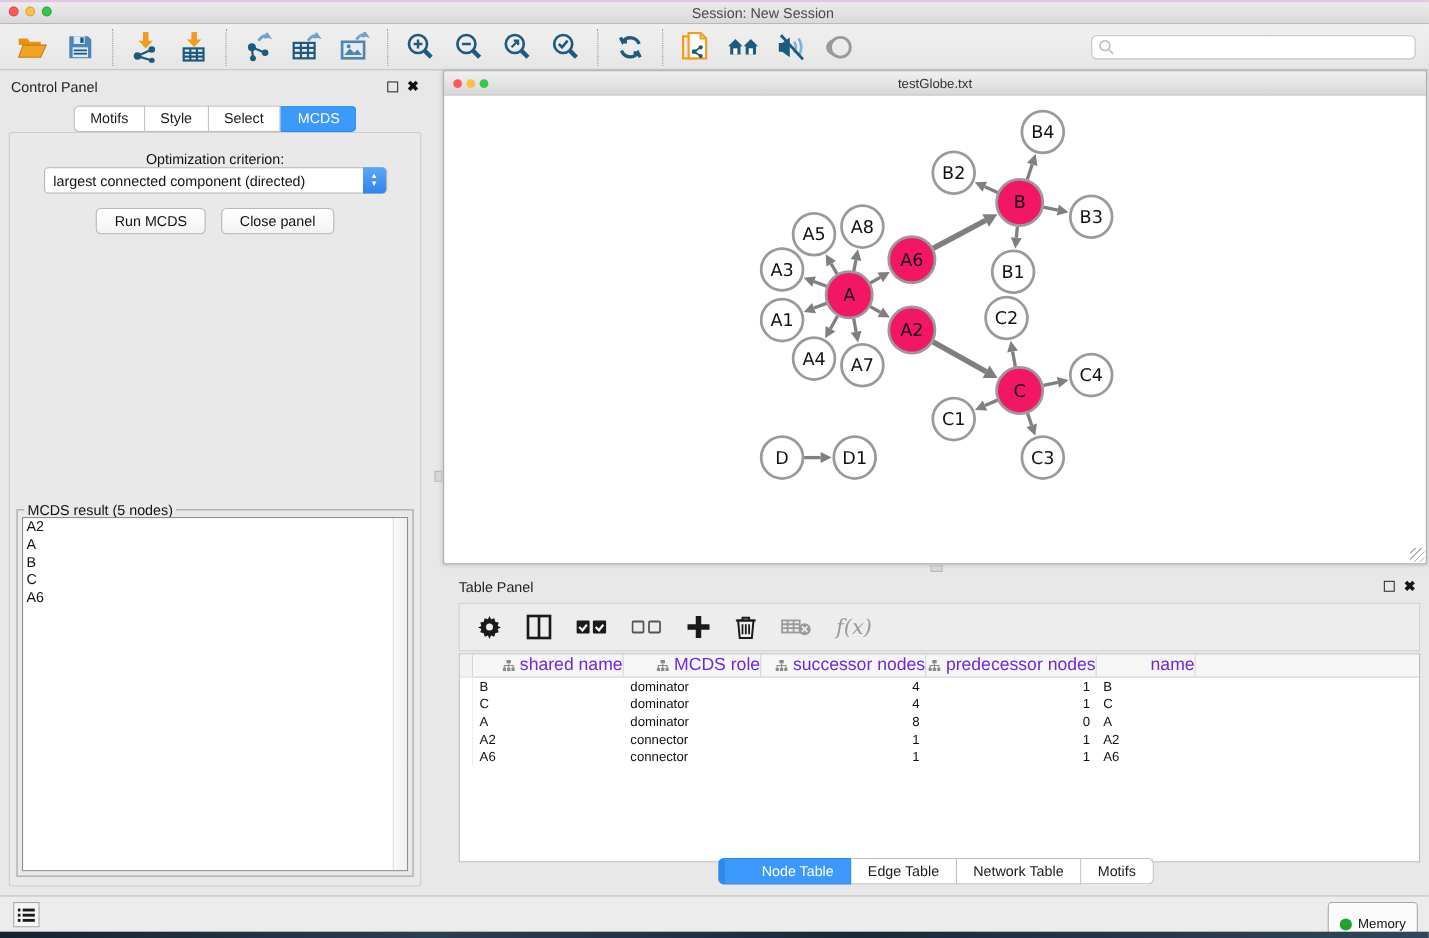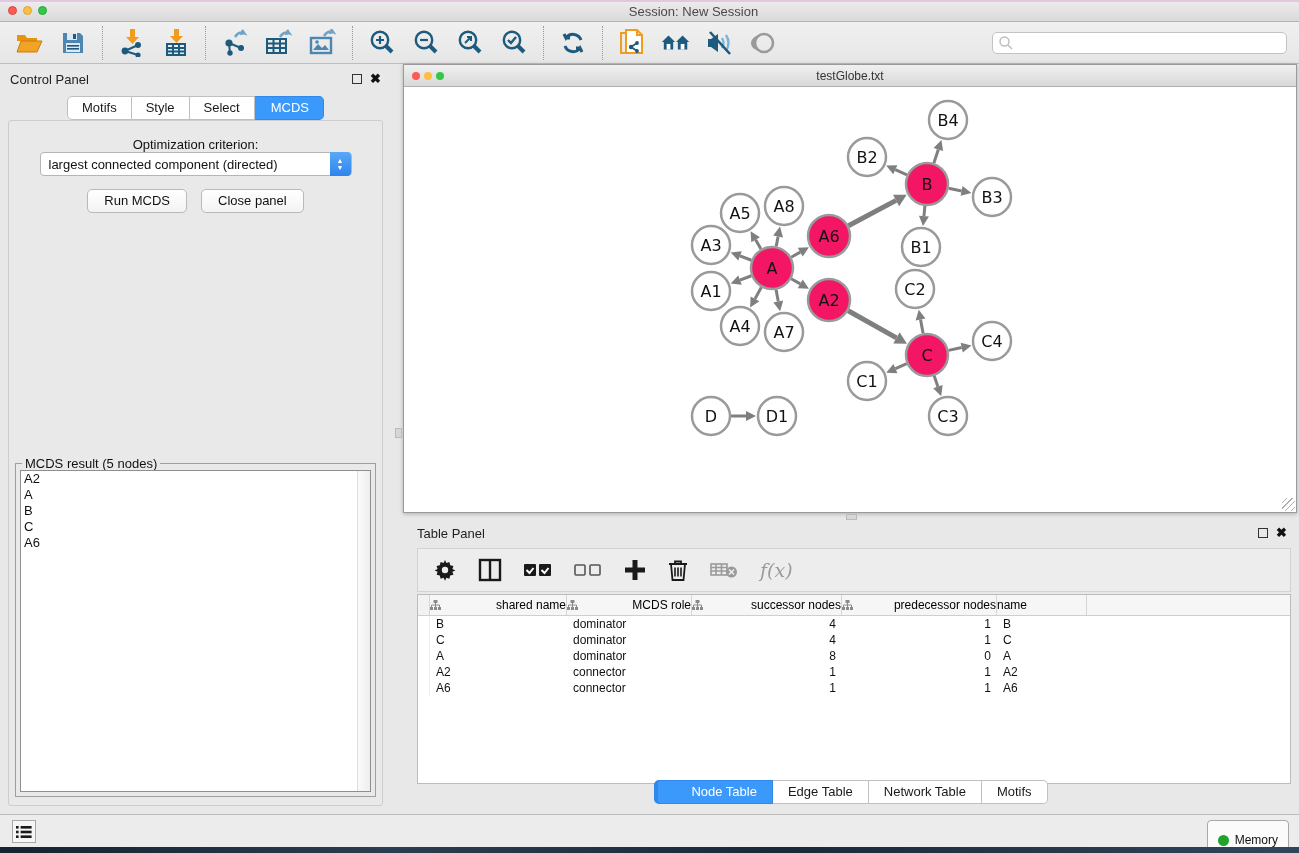--- a/index.html
+++ b/index.html
@@ -83,31 +83,31 @@
   .table-panel { position:absolute; left:403px; top:520px; width:896px; height:294px; background:#e8e8e8; }
   .tp-header { height:24px; display:flex; align-items:center; padding:2px 12px 0 14px; }
   .tp-title { font-size:13px; color:#222; }
   .tp-toolbar { position:absolute; left:14px; top:28px; width:874px; height:44px;
     background:#ededed; border:1px solid #d2d2d2; display:flex; align-items:center; gap:22px; padding-left:16px; }
   .tp-tool { display:flex; align-items:center; justify-content:center; cursor:pointer; }
   .fx-label { font-family:"DejaVu Serif", serif; font-style:italic; font-size:19px; color:#9a9a9a; }
   .tp-table { position:absolute; left:14px; top:74px; width:874px; height:190px; background:#fff;
     border:1px solid #bcbcbc; overflow:hidden; }
   .tbl-header { display:flex; height:21px; background:#f6f6f6; border-bottom:1px solid #cfcfcf; }
-  .tbl-hcell { display:flex; align-items:center; justify-content:space-between; gap:5px;
-    font-size:12px; color:#000000; border-right:1px solid #d6d6d6; }
+  .tbl-hcell { display:flex; align-items:center; justify-content:flex-end; gap:5px;
+    font-size:16px; color:#6d28d9; border-right:1px solid #d6d6d6; }
   .tbl-gutter { width:12px; background:#f2f2f2; border-right:1px solid #d6d6d6; }
   .tbl-row { display:flex; height:16px; }
   .tbl-cell { font-size:12px; color:#111; padding:1px 6px 0 6px; white-space:nowrap; overflow:hidden; }
   .num { text-align:right; }
   .tbl-row .tbl-gutter { background:#fff; border-right:1px solid #eee; }
   .tp-tabs { position:absolute; left:0; right:0; bottom:10px; display:flex; justify-content:center; }
   .tp-tab { font-size:13px; color:#1a1a1a; background:#fff; border:1px solid #c0c0c0; border-left:none;
     padding:3px 15px 4px 15px; cursor:pointer; }
-  .tp-tab:first-child { border-left:4px solid #be185d; border-radius:5px 0 0 5px;padding-left:33px; }
+  .tp-tab:first-child { border-left:6px solid #be185d; border-radius:5px 0 0 5px;padding-left:33px; }
   .tp-tab:last-child { border-radius:0 5px 5px 0; }
   .tp-tab.selected { background:#3b99fc; border-color:#2f88ea; color:#fff; }
 
   
   .statusbar { position:absolute; left:0; top:814px; width:1299px; height:33px;
     background:#ececec; border-top:1px solid #bdbdbd; }
   .status-list-btn { position:absolute; left:12px; top:5px; width:24px; height:23px; background:#f6f6f6;
     border:1px solid #a8a8a8; display:flex; align-items:center; justify-content:center; cursor:pointer; }
   .memory-btn { position:absolute; right:10px; top:5px; height:40px; background:#fbfbfb; border:1px solid #a8a8a8;
     border-radius:4px; display:flex; align-items:center; gap:6px; padding:0 10px; cursor:pointer; }

